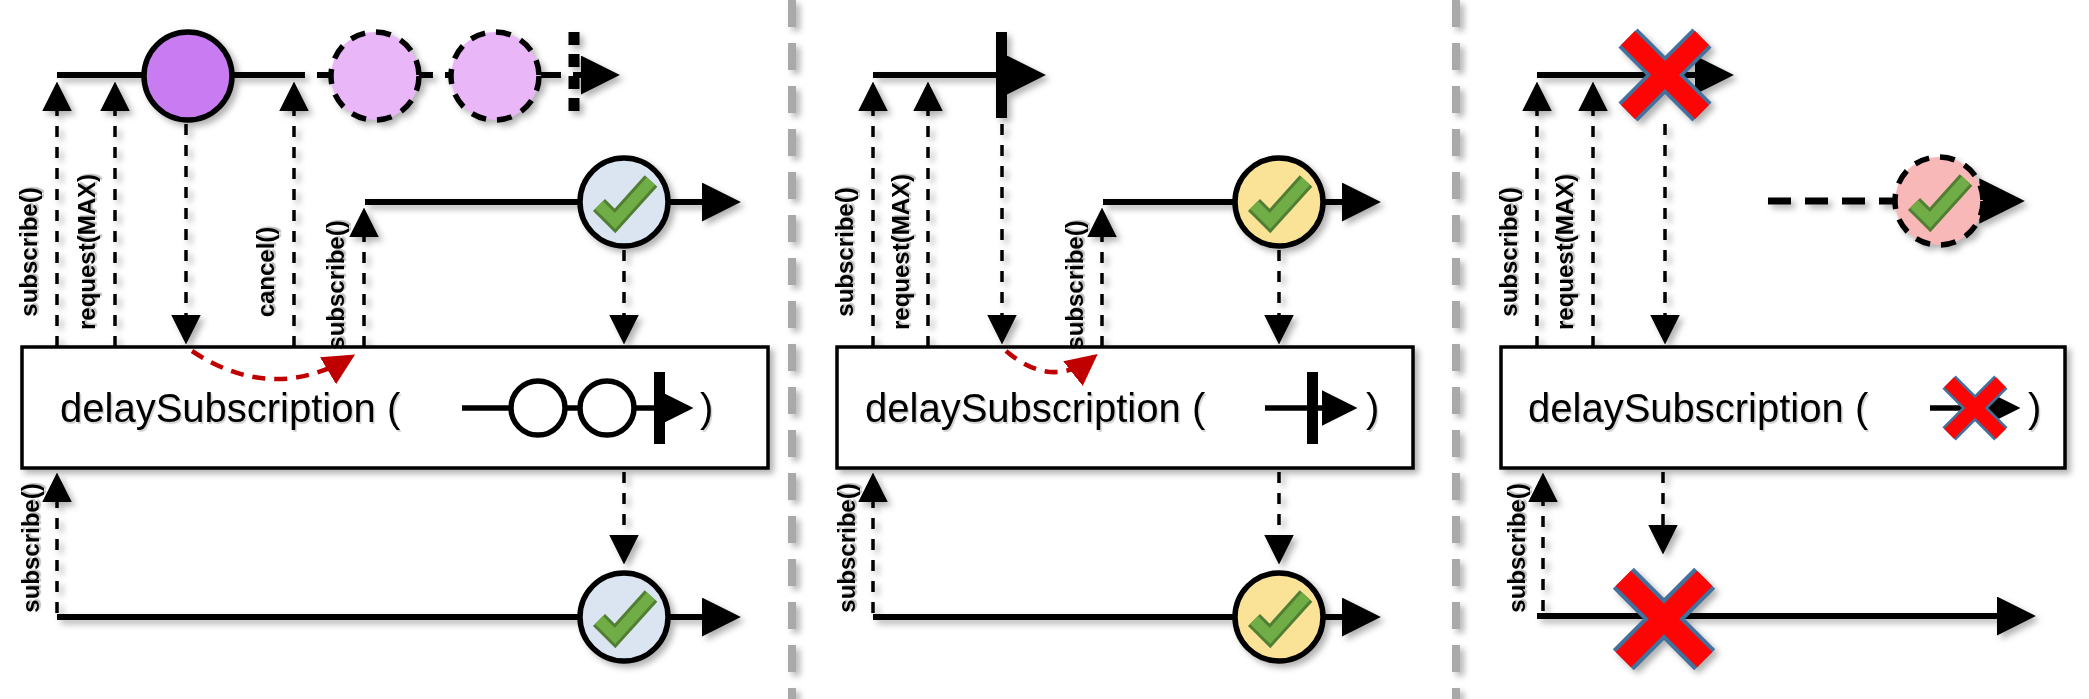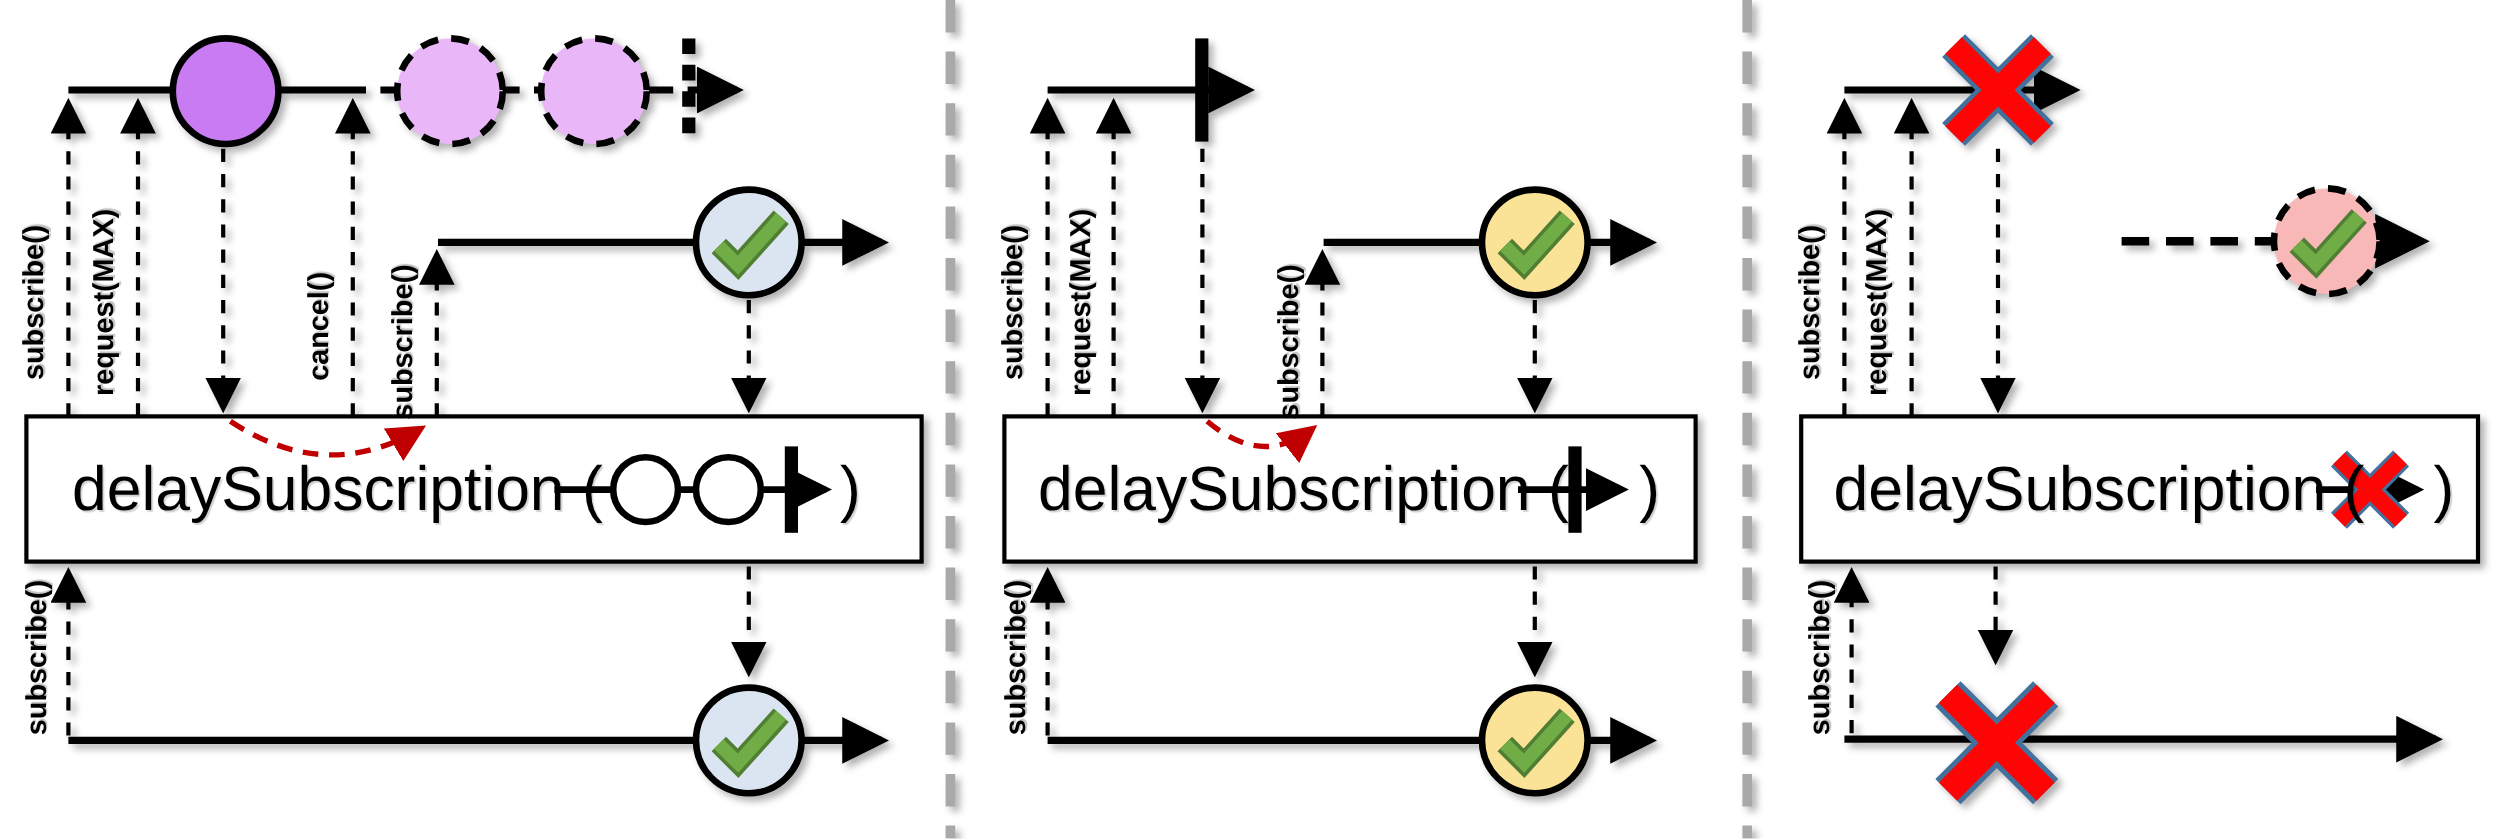--- a/index.html
+++ b/index.html
@@ -2,21 +2,21 @@
 <html><head>
 <meta charset="utf-8">
 <style>
   html,body{margin:0;padding:0;background:#ffffff;}
   #stage{position:relative;width:2089px;height:699px;background:#ffffff;overflow:hidden;
          font-family:"Liberation Sans", sans-serif;}
   #gfx{position:absolute;left:0;top:0;filter:drop-shadow(4px 4px 3px rgba(0,0,0,0.30));}
   .vlabel{position:absolute;white-space:nowrap;font-weight:bold;font-size:24px;color:#000;
           transform:translate(-50%,-50%) rotate(-90deg);
           text-shadow:1.5px 1.5px 1px rgba(0,0,0,0.25);}
-  .op-label{position:absolute;font-size:52px;color:#000;line-height:50px;white-space:nowrap;
+  .op-label{position:absolute;font-size:40px;color:#000;line-height:50px;white-space:nowrap;
             text-shadow:1.5px 1.5px 1px rgba(0,0,0,0.18);}
 </style>
 </head>
 <body>
 
 <div id="stage">
 
 <svg id="gfx" width="2089" height="699" viewBox="0 0 2089 699" xmlns="http://www.w3.org/2000/svg">
   <defs>
     <marker id="ah" viewBox="0 0 10 10" refX="8.5" refY="5" markerWidth="6.5" markerHeight="6.5" orient="auto-start-reverse">

